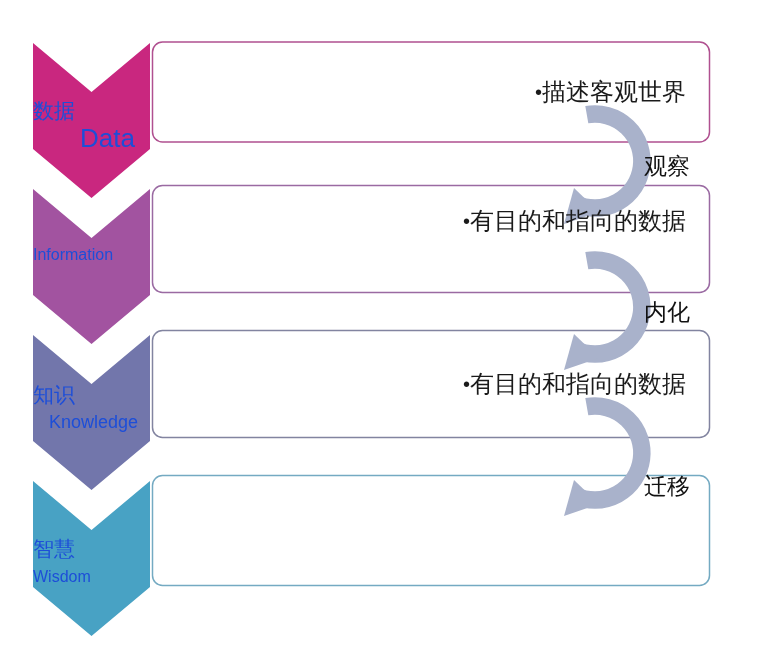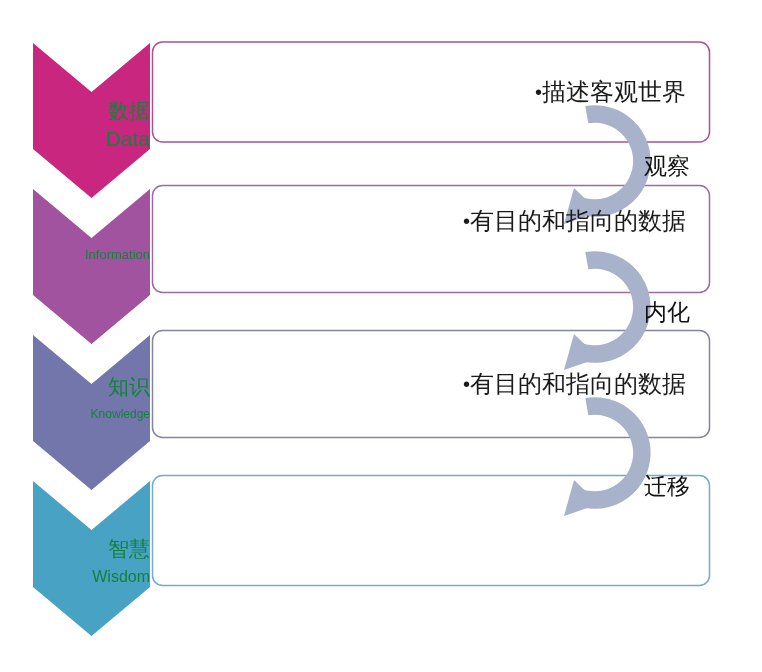--- a/index.html
+++ b/index.html
@@ -6,27 +6,27 @@
   .canvas{
     position:relative;
     width:762px;height:672px;
     background:#ffffff;
     font-family:"Liberation Sans","DejaVu Sans",sans-serif;
     overflow:hidden;
   }
   .layer{position:absolute;left:0;top:0;}
   .chevlabel{
     position:absolute;left:33px;width:117px;
-    text-align:right;color:#15803d;
+    text-align:left;color:#1d4ed8;
   }
   .chevlabel .zh{font-size:21px;line-height:30px;}
   .chevlabel .en{line-height:25px;}
-  .lv0 .en{font-size:21px;}
-  .lv1 .en{font-size:13px;padding-left:24px;}
-  .lv2 .en{font-size:12px;}
+  .lv0 .en{font-size:26px;padding-left:47px;}
+  .lv1 .en{font-size:16px;}
+  .lv2 .en{font-size:18px;padding-left:16px;}
   .lv3 .en{font-size:16px;}
   .boxtext{
     position:absolute;left:186px;width:500px;
     font-size:24px;line-height:34px;color:#1a1a1a;
     white-space:nowrap;
     text-align:right;
   }
   .boxtext .bullet{
     display:inline-block;width:24px;
     font-size:20px;vertical-align:1px;
@@ -65,21 +65,21 @@
     <polygon points="564,516 574,480 599,504" fill="#a9b2cb"></polygon>
   </svg>
 
   <div class="chevlabel lv0" style="top:96px">
     <div class="zh">数据</div>
     <div class="en">Data</div>
   </div>
   <div class="chevlabel lv1" style="top:242px">
     <div class="en">Information</div>
   </div>
-  <div class="chevlabel lv2" style="top:372px">
+  <div class="chevlabel lv2" style="top:380px">
     <div class="zh">知识</div>
     <div class="en">Knowledge</div>
   </div>
   <div class="chevlabel lv3" style="top:534px">
     <div class="zh">智慧</div>
     <div class="en">Wisdom</div>
   </div>
 
   <div class="boxtext" style="top:75px">
     <span class="bullet">•</span><span>描述客观世界</span>

